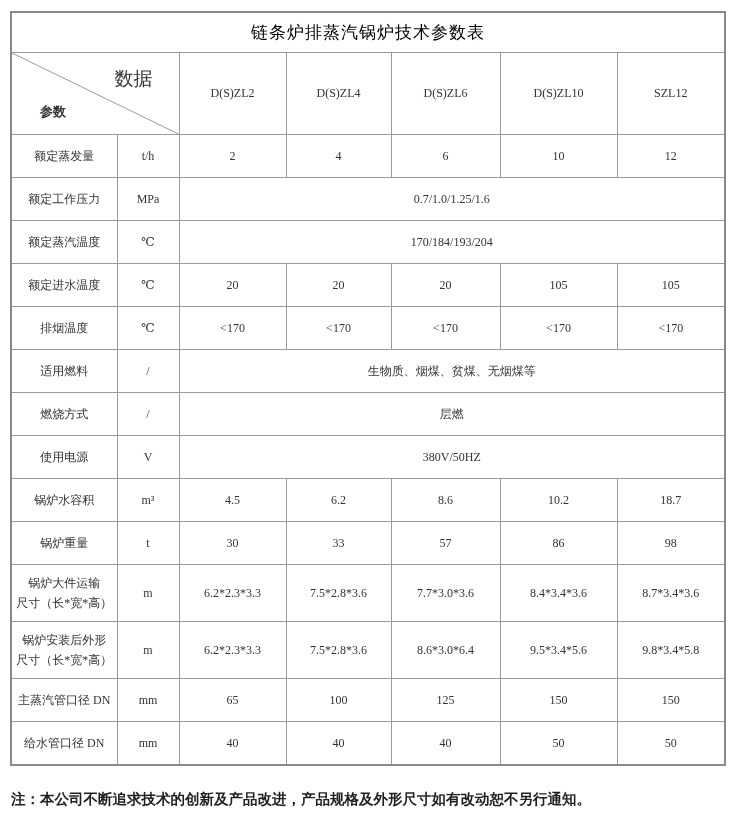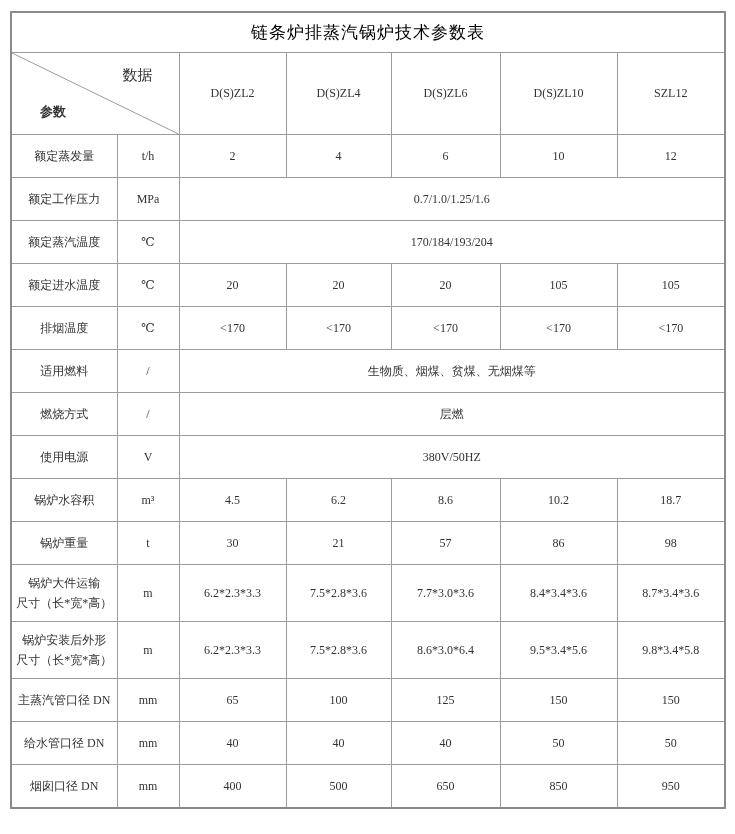--- a/index.html
+++ b/index.html
@@ -42,21 +42,21 @@
   td.diag-cell svg.diag {
     position: absolute;
     top: 0; left: 0;
     width: 100%; height: 100%;
     display: block;
   }
   .corner-top {
     position: absolute;
     top: 13px;
     right: 26px;
-    font-size: 15px;
+    font-size: 19px;
   }
   .corner-bottom {
     position: absolute;
     bottom: 13px;
     left: 28px;
     font-size: 13px;
     font-weight: bold;
   }
   tr.data-row td { height: 38px; }
   tr.data-row.tall td { height: 52px; }
@@ -164,21 +164,21 @@
           <td class="value-cell">4.5</td>
           <td class="value-cell">6.2</td>
           <td class="value-cell">8.6</td>
           <td class="value-cell">10.2</td>
           <td class="value-cell">18.7</td>
         </tr>
         <tr class="data-row">
           <td class="param-cell">锅炉重量</td>
           <td class="unit-cell">t</td>
           <td class="value-cell">30</td>
-          <td class="value-cell">21</td>
+          <td class="value-cell">33</td>
           <td class="value-cell">57</td>
           <td class="value-cell">86</td>
           <td class="value-cell">98</td>
         </tr>
         <tr class="data-row tall">
           <td class="param-cell">锅炉大件运输
 尺寸（长*宽*高）</td>
           <td class="unit-cell">m</td>
           <td class="value-cell">6.2*2.3*3.3</td>
           <td class="value-cell">7.5*2.8*3.6</td>
@@ -207,25 +207,16 @@
         </tr>
         <tr class="data-row">
           <td class="param-cell">给水管口径 DN</td>
           <td class="unit-cell">mm</td>
           <td class="value-cell">40</td>
           <td class="value-cell">40</td>
           <td class="value-cell">40</td>
           <td class="value-cell">50</td>
           <td class="value-cell">50</td>
         </tr>
-        <tr class="data-row">
-          <td class="param-cell">烟囱口径 DN</td>
-          <td class="unit-cell">mm</td>
-          <td class="value-cell">400</td>
-          <td class="value-cell">500</td>
-          <td class="value-cell">650</td>
-          <td class="value-cell">850</td>
-          <td class="value-cell">950</td>
-        </tr>
       </tbody>
   </table>
   <p class="note">注：本公司不断追求技术的创新及产品改进，产品规格及外形尺寸如有改动恕不另行通知。</p>
 </div>
 
 </body></html>

